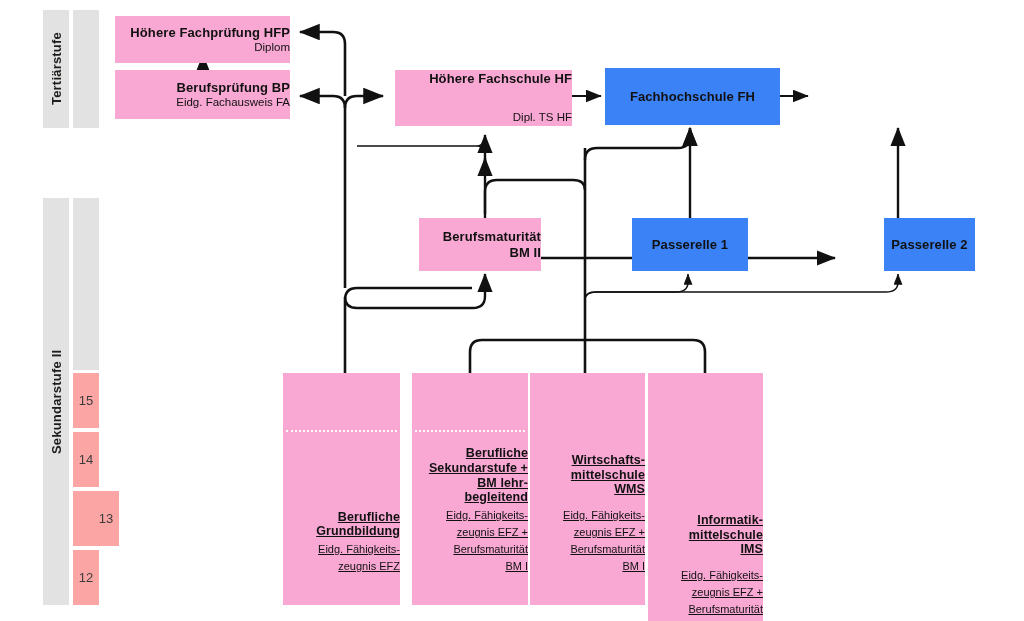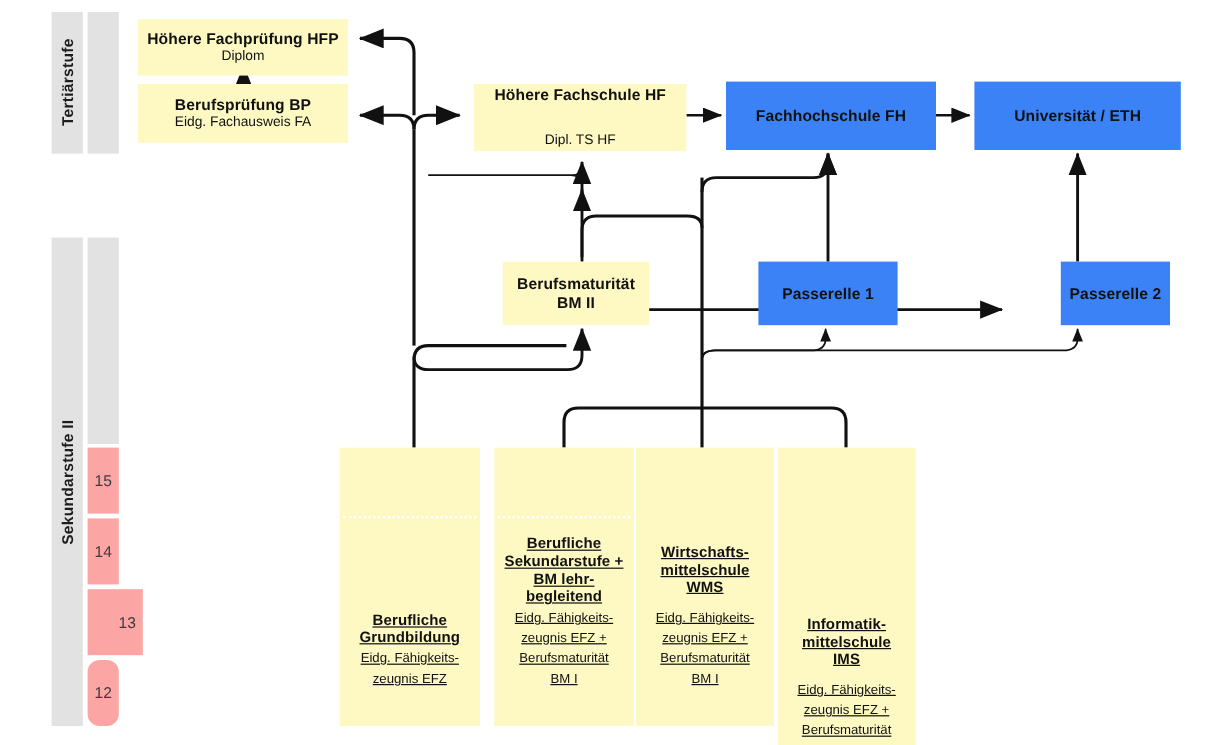--- a/index.html
+++ b/index.html
@@ -55,21 +55,21 @@
     position: absolute;
     box-sizing: border-box;
     display: flex;
     flex-direction: column;
     align-items: center;
     justify-content: center;
     text-align: center;
     color: #111111;
     line-height: 1.18;
   }
-  .node.blue  { background: #fef9c3; }
+  .node.blue  { background: #f9a8d4; align-items: flex-end; }
   .node.green { background: #3b82f6; }
   .node .ttl {
     font-weight: bold;
     font-size: 13px;
     letter-spacing: 0.1px;
   }
   .node .sub {
     font-size: 11.5px;
     font-weight: normal;
     margin-top: 1px;
@@ -92,21 +92,21 @@
   <div class="band-label" style="left:43px; top:10px; width:26px; height:118px;">Tertiärstufe</div>
   <div class="band" style="left:73px; top:10px; width:26px; height:118px;"></div>
 
   <div class="band" style="left:43px; top:198px; width:26px; height:407px;"></div>
   <div class="band-label" style="left:43px; top:198px; width:26px; height:407px;">Sekundarstufe II</div>
   <div class="band" style="left:73px; top:198px; width:26px; height:172px;"></div>
 
   <div class="year-cell" style="left:73px; top:373px; width:26px; height:55px;">15</div>
   <div class="year-cell" style="left:73px; top:432px; width:26px; height:55px;">14</div>
   <div class="year-cell" style="left:73px; top:491px; width:26px; height:55px;padding-left:20px;">13</div>
-  <div class="year-cell" style="left:73px; top:550px; width:26px; height:55px;border-radius:10px;">12</div>
+  <div class="year-cell" style="left:73px; top:550px; width:26px; height:55px;">12</div>
 
   <svg class="svg-layer" viewBox="0 0 1024 621">
     <defs>
       <marker id="ah" markerWidth="9" markerHeight="9" refX="7.6" refY="3.2" orient="auto" markerUnits="strokeWidth">
         <path d="M0,0 L8,3.2 L0,6.4 z" fill="#111111"></path>
       </marker>
       <marker id="ahs" markerWidth="10" markerHeight="10" refX="8.2" refY="3.4" orient="auto" markerUnits="strokeWidth">
         <path d="M0,0 L8.6,3.4 L0,6.8 z" fill="#111111"></path>
       </marker>
     </defs>
@@ -174,23 +174,20 @@
 
   <div class="node blue" style="left:395px; top:70px; width:177px; height:56px;gap:24px;">
     <div class="ttl">Höhere Fachschule HF</div>
     <div class="sub">Dipl. TS HF</div>
   </div>
 
   <div class="node green" style="left:605px; top:68px; width:175px; height:57px;">
     <div class="ttl">Fachhochschule FH</div>
   </div>
 
-  <div class="node green" style="left:812px; top:68px; width:172px; height:57px;">
-    <div class="ttl">Universität / ETH</div>
-  </div>
 
   <div class="node blue" style="left:419px; top:218px; width:122px; height:53px;">
     <div class="ttl">Berufsmaturität</div>
     <div class="ttl">BM II</div>
   </div>
 
   <div class="node green" style="left:632px; top:218px; width:116px; height:53px;">
     <div class="ttl">Passerelle 1</div>
   </div>
 

